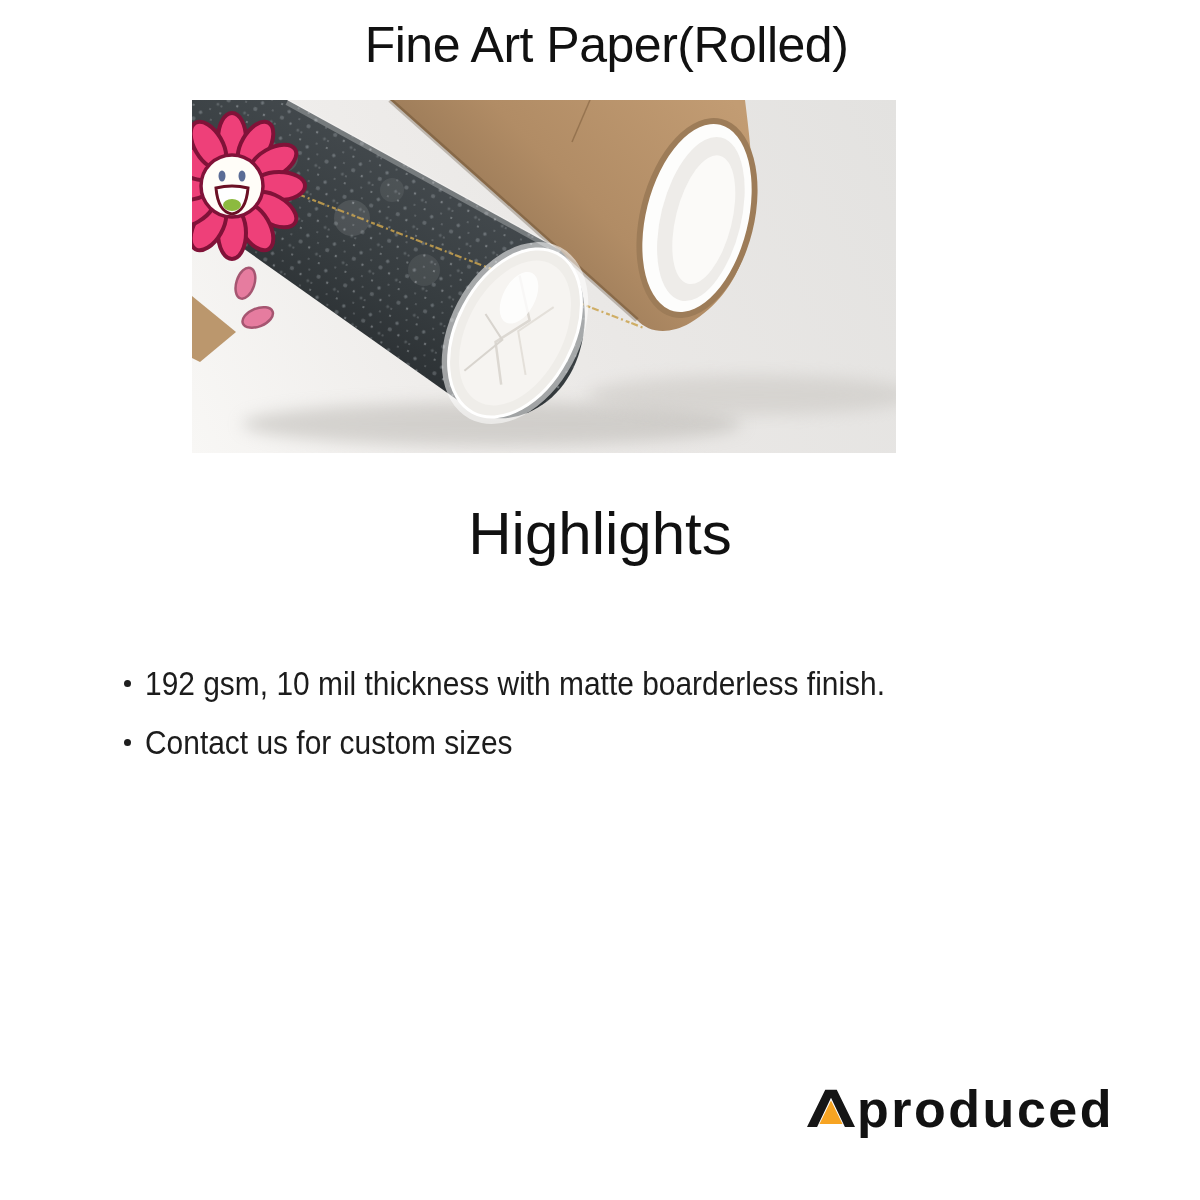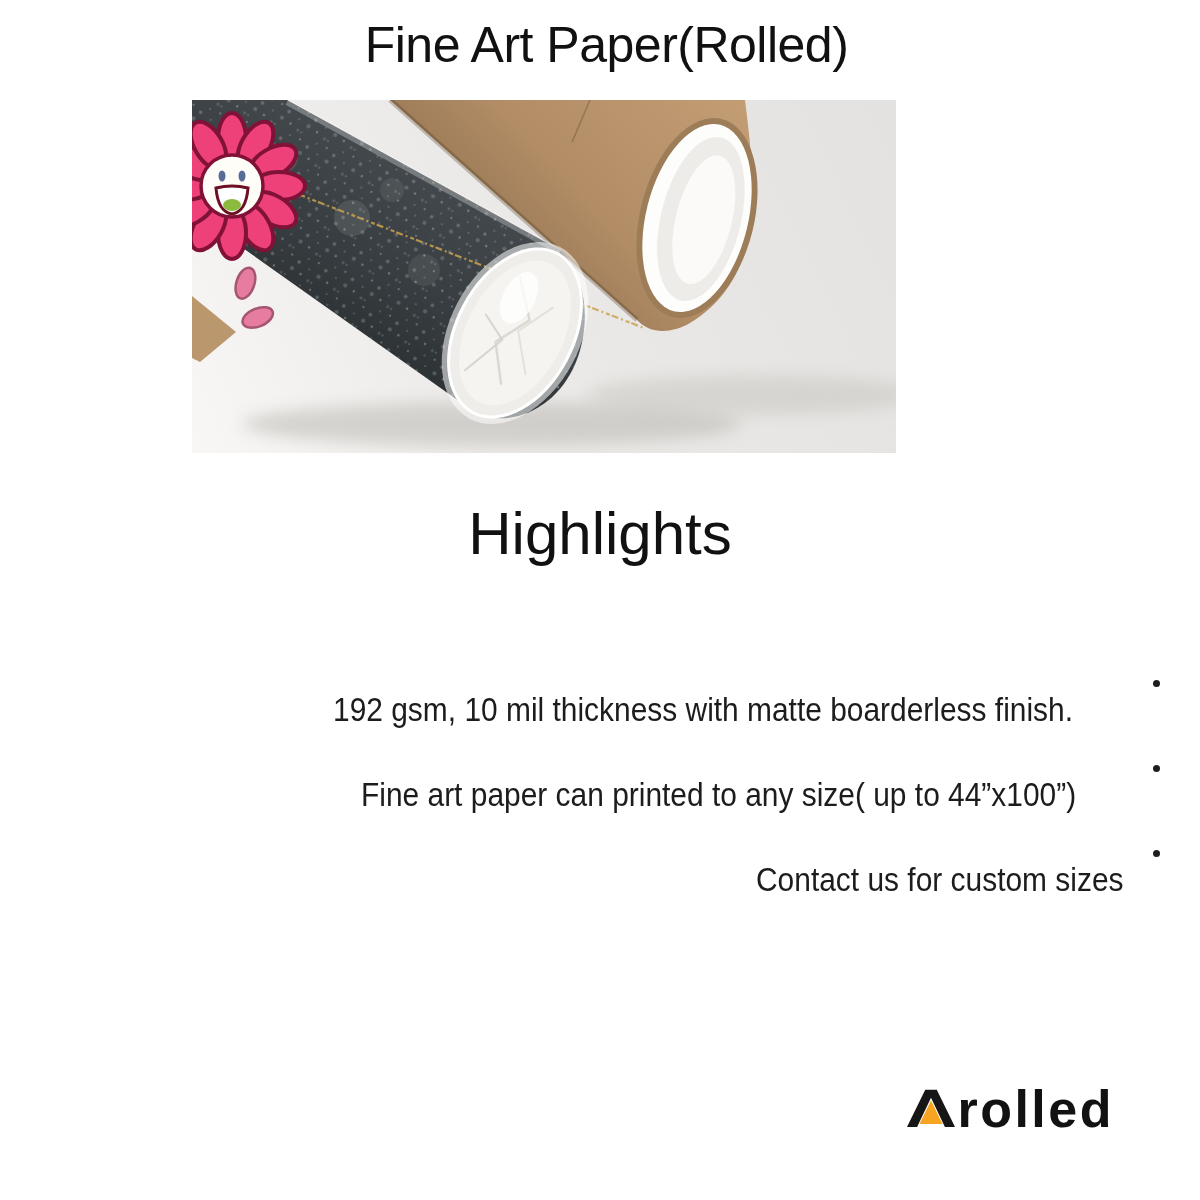--- a/index.html
+++ b/index.html
@@ -20,21 +20,21 @@
     overflow:hidden;
   }
   .photo svg{display:block;width:704px;height:353px;}
   .section-title{
     position:absolute;top:508px;left:0;right:0;
     text-align:center;font-size:60px;line-height:52px;color:#111;
   }
   .bullets{
     position:absolute;left:124px;top:661px;width:1050px;
   }
-  .bullet-item{display:flex;align-items:flex-end;margin-bottom:14px;flex-direction:column;}
+  .bullet-item{display:flex;align-items:flex-start;margin-bottom:14px;}
   .bullet-dot{
     flex:none;width:7px;height:7px;border-radius:50%;
     background:#1e1e1e;margin-top:19px;margin-right:14px;
   }
   .btext{
     font-size:34px;line-height:45px;color:#1c1c1c;
     transform:scaleX(0.88);transform-origin:0 0;white-space:nowrap;
   }
   .brand{
     position:absolute;top:1083px;right:86px;height:56px;display:block;
@@ -156,30 +156,24 @@
 <div class="bullets">
   <div class="bullet-item">
     <span class="bullet-dot"></span>
     <div class="btext">
       <div>192 gsm, 10 mil thickness with matte boarderless finish.</div>
     </div>
   </div>
   <div class="bullet-item">
     <span class="bullet-dot"></span>
     <div class="btext">
-      <div>Fine art paper can printed to any size( up to 44”x100”)</div>
-    </div>
-  </div>
-  <div class="bullet-item">
-    <span class="bullet-dot"></span>
-    <div class="btext">
       <div>Contact us for custom sizes</div>
     </div>
   </div>
 </div>
 
 <div class="brand">
   <svg class="a-mark" viewBox="0 0 100 100" preserveAspectRatio="none">
     <polygon points="38,2 62,2 100,100 79,100 50,23 21,100 0,100" fill="#161616"></polygon>
     <polygon points="50,30 74,92 26,92" fill="#f7a422"></polygon>
   </svg>
-  <span class="brand-suffix">rolled</span>
+  <span class="brand-suffix">produced</span>
 </div>
 
 </body></html>

